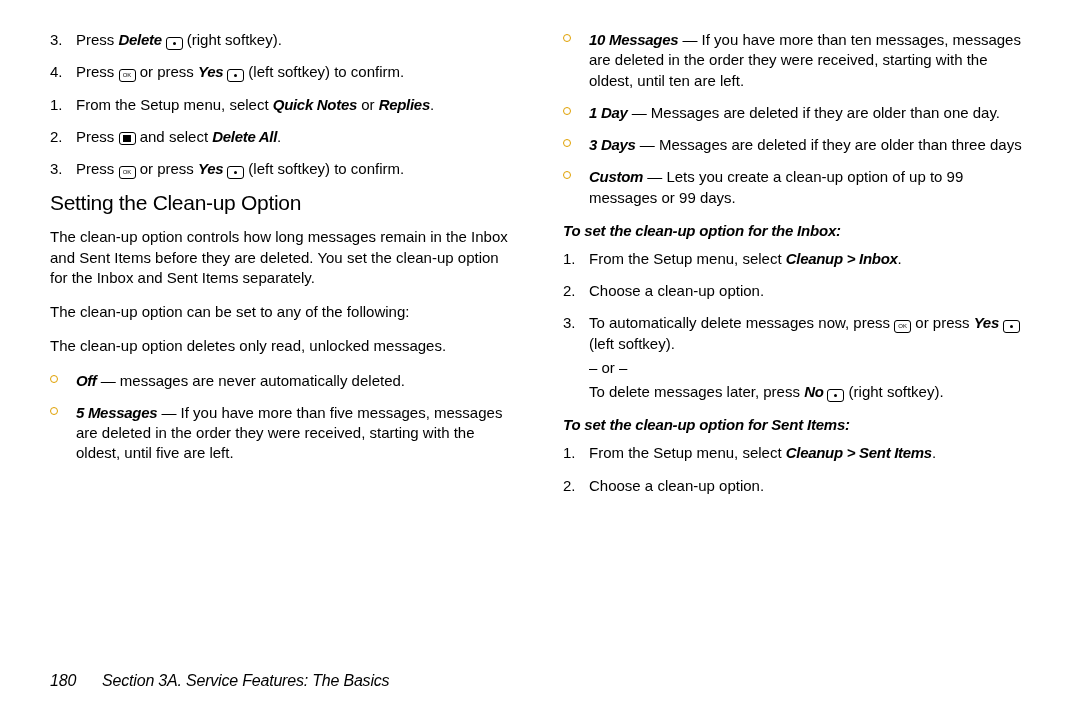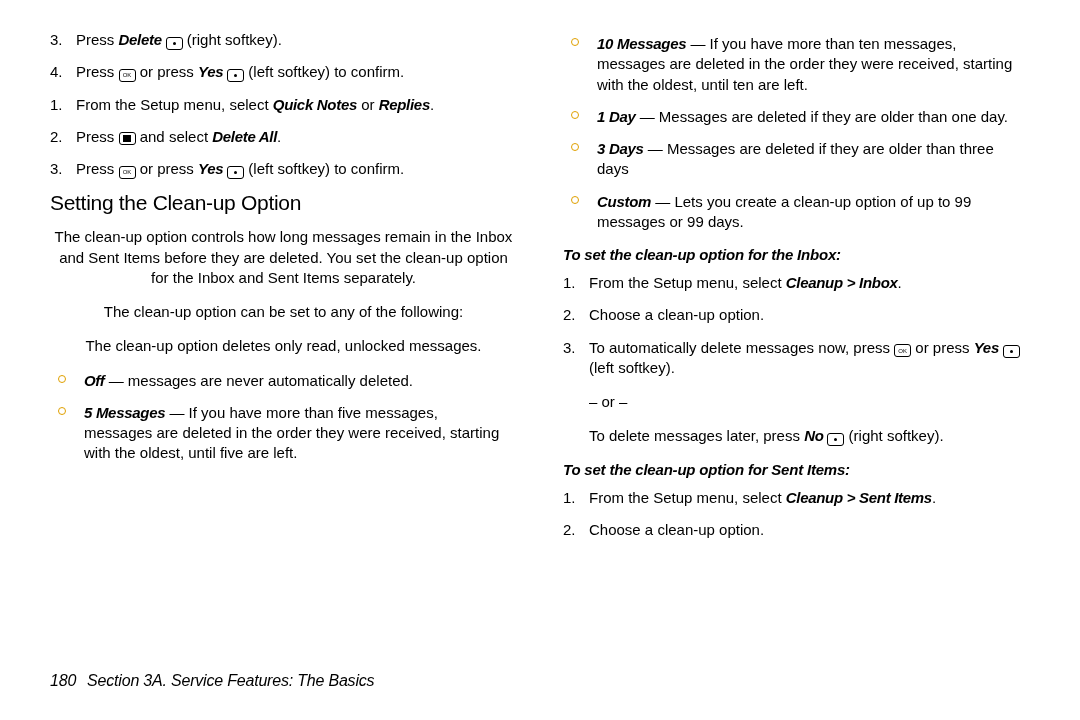--- a/index.html
+++ b/index.html
@@ -49,27 +49,26 @@
   }
   .h2 {
     font-size: 21px;
     font-weight: normal;
     margin: 4px 0 12px 0;
     letter-spacing: -0.3px;
   }
   .para {
     margin: 0 0 14px 0;
     line-height: 1.35;
-    text-align: center;
   }
   .bi { font-weight: bold; font-style: italic; letter-spacing: -0.3px;}
   .ul {
     list-style: none;
     padding: 0;
-    margin: 8px;
+    margin: 0;
   }
   .ul > li {
     display: flex;
     margin: 4px 0 12px 0;
     line-height: 1.35;
   }
   .bullet {
     min-width: 26px;
     display: flex;
     align-items: flex-start;
@@ -108,26 +107,26 @@
   .key.menu::after{
     content:""; width:8px; height:7px; background:#000;
   }
   .footer {
     position: absolute;
     bottom: 30px;
     left: 50px;
     font-style: italic;
     font-size: 16px;
     display: flex;
-    gap: 11px;
+    gap: 26px;
     align-items: flex-start;
     letter-spacing: -0.2px;
   }
   .footer .pn { font-style: italic; }
-  .nested { margin-top:14px; line-height:1.35;}
+  .nested { margin-top:4px; line-height:1.35;}
 </style>
 </head>
 <body>
 
 <div class="page">
 
   <div class="col">
     <ol class="ol">
       <li>
         <span class="num">3.</span>

